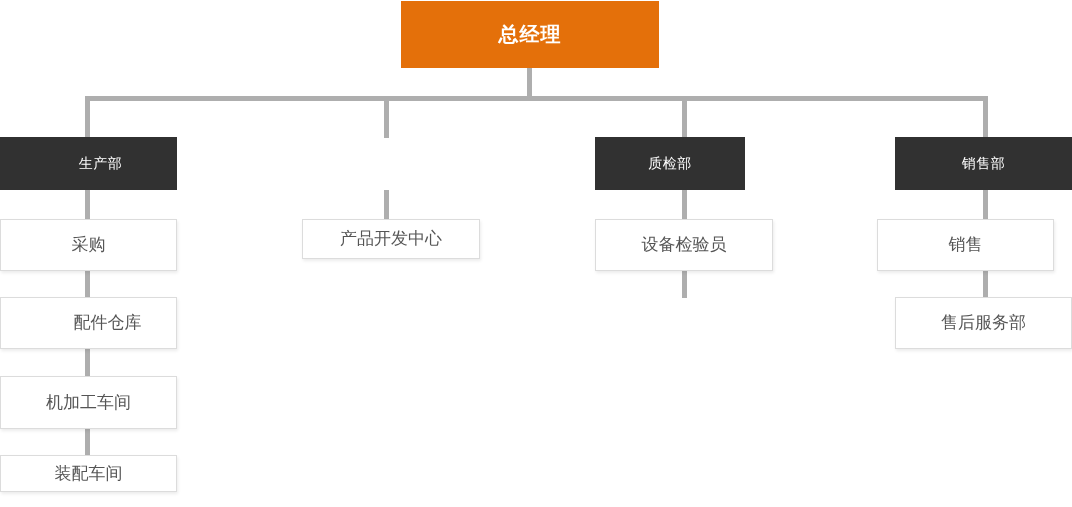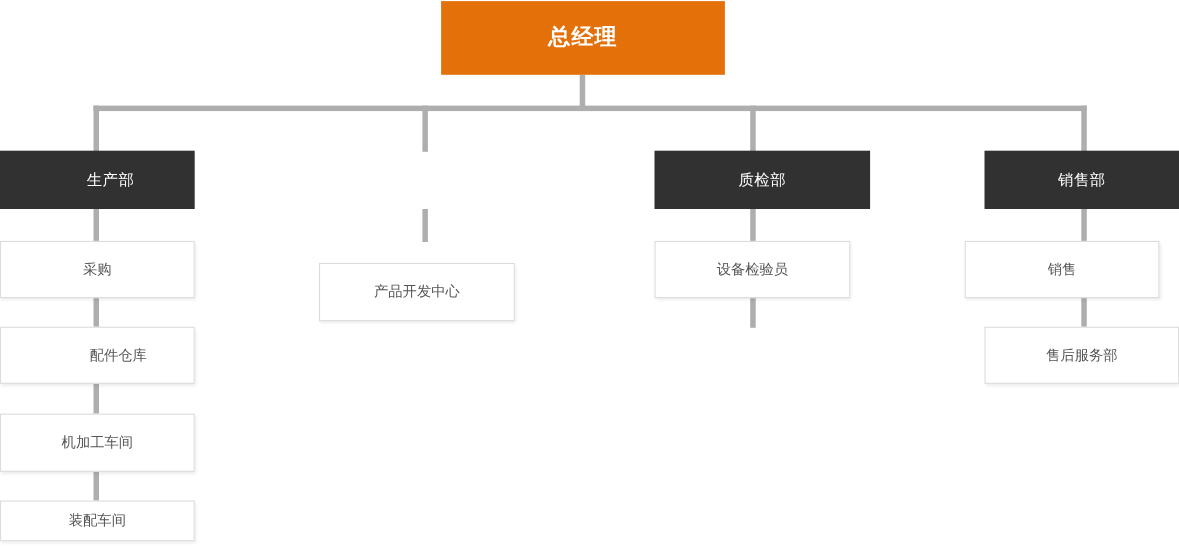--- a/index.html
+++ b/index.html
@@ -42,21 +42,21 @@
   .node-dept {
     background: #313131;
     color: #ffffff;
     font-size: 14px;
     font-weight: normal;
     letter-spacing: 0.5px;
   }
   .node-sub {
     background: #ffffff;
     color: #555555;
-    font-size: 13px;
+    font-size: 17px;
     border: 1px solid #dcdcdc;
     box-shadow: 1px 2px 3px rgba(0,0,0,0.08);
   }
   .conn {
     position: absolute;
     background: #aeaeae;
     z-index: 1;
   }
   .conn-v { width: 5px; }
   .conn-h { height: 5px; }
@@ -95,26 +95,26 @@
   </div>
 
   <div class="conn conn-v" style="left:85px; top:429px; height:28px;"></div>
   <div class="node node-sub" style="left:0px; top:455px; width:177px; height:37px;">
     <span>装配车间</span>
   </div>
 
   <div class="conn conn-v" style="left:384px; top:96px; height:42px;"></div>
 
   <div class="conn conn-v" style="left:384px; top:190px; height:30px;"></div>
-  <div class="node node-sub" style="left:290px; top:219px; width:178px; height:53px;margin-top:20px;">
+  <div class="node node-sub" style="left:302px; top:219px; width:178px; height:40px;">
     <span>产品开发中心</span>
   </div>
 
   <div class="conn conn-v" style="left:682px; top:96px; height:42px;"></div>
-  <div class="node node-dept" style="left:595px; top:137px; width:196px; height:53px;">
+  <div class="node node-dept" style="left:595px; top:137px; width:150px; height:53px;">
     <span>质检部</span>
   </div>
 
   <div class="conn conn-v" style="left:682px; top:190px; height:30px;"></div>
   <div class="node node-sub" style="left:595px; top:219px; width:178px; height:52px;">
     <span>设备检验员</span>
   </div>
 
   <div class="conn conn-v" style="left:682px; top:271px; height:27px;"></div>
 

